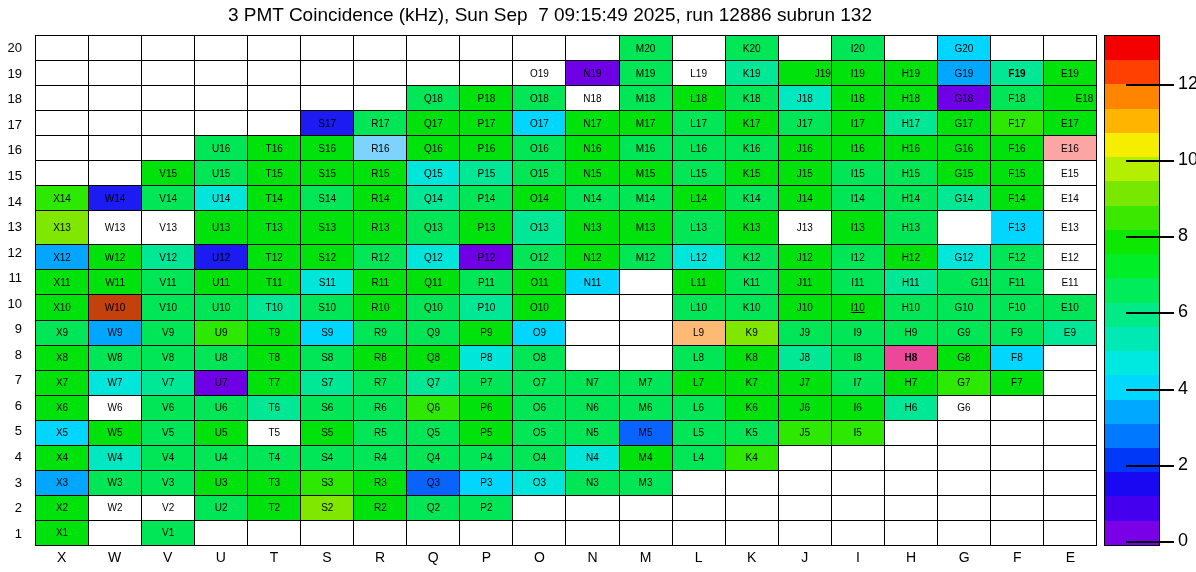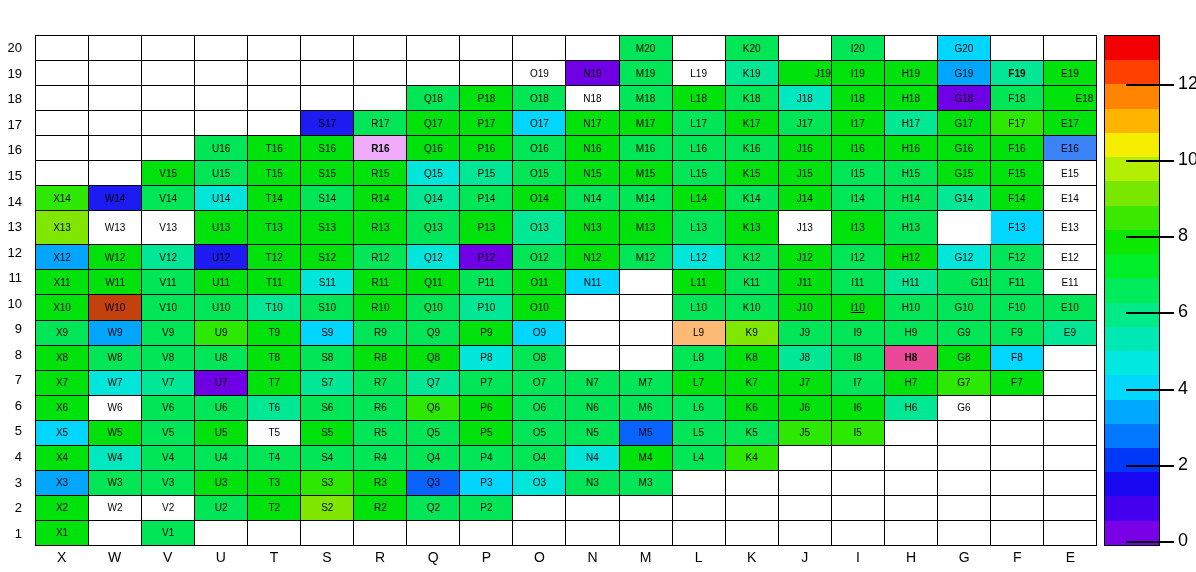--- a/index.html
+++ b/index.html
@@ -22,20 +22,21 @@
   #colorbar{position:absolute;left:1104px;top:35px;width:56px;height:511px;
          border:1px solid #000;box-sizing:border-box;display:flex;flex-direction:column;}
   .cband{flex:1;}
   .cbtick{position:absolute;height:2px;background:#000;left:1126px;width:48px;}
   .cbticklab{position:absolute;left:1178px;font-size:18px;color:#000;transform:translateY(-11px);}
 </style>
 </head>
 <body>
 
 <div id="stage">
+  <div id="chart-title">3 PMT Coincidence (kHz), Sun Sep  7 09:15:49 2025, run 12886 subrun 132</div>
   <div id="y-labels">
       <div class="ylab">20</div>
       <div class="ylab">19</div>
       <div class="ylab">18</div>
       <div class="ylab">17</div>
       <div class="ylab">16</div>
       <div class="ylab">15</div>
       <div class="ylab">14</div>
       <div class="ylab">13</div>
       <div class="ylab">12</div>
@@ -131,34 +132,34 @@
       <div class="cell" style="background: rgb(0, 232, 149);">H17</div>
       <div class="cell" style="background: rgb(0, 226, 12);">G17</div>
       <div class="cell" style="background: rgb(45, 232, 0);">F17</div>
       <div class="cell" style="background: rgb(0, 226, 12);">E17</div>
       <div class="cell"></div>
       <div class="cell"></div>
       <div class="cell"></div>
       <div class="cell" style="background: rgb(0, 230, 86);">U16</div>
       <div class="cell" style="background: rgb(0, 226, 12);">T16</div>
       <div class="cell" style="background: rgb(0, 226, 12);">S16</div>
-      <div class="cell" style="background: #f0abfc; font-weight: bold;">R16</div>
+      <div class="cell" style="background: #7dd3fc;">R16</div>
       <div class="cell" style="background: rgb(0, 226, 12);">Q16</div>
       <div class="cell" style="background: rgb(0, 226, 12);">P16</div>
       <div class="cell" style="background: rgb(0, 230, 86);">O16</div>
       <div class="cell" style="background: rgb(0, 226, 12);">N16</div>
       <div class="cell" style="background: rgb(0, 230, 86);">M16</div>
       <div class="cell" style="background: rgb(0, 230, 86);">L16</div>
       <div class="cell" style="background: rgb(0, 230, 86);">K16</div>
       <div class="cell" style="background: rgb(0, 226, 12);">J16</div>
       <div class="cell" style="background: rgb(0, 226, 12);">I16</div>
       <div class="cell" style="background: rgb(0, 226, 12);">H16</div>
       <div class="cell" style="background: rgb(0, 226, 12);">G16</div>
       <div class="cell" style="background: rgb(0, 226, 12);">F16</div>
-      <div class="cell" style="background: #3b82f6;">E16</div>
+      <div class="cell" style="background: #fca5a5;">E16</div>
       <div class="cell"></div>
       <div class="cell"></div>
       <div class="cell" style="background: rgb(0, 226, 12);">V15</div>
       <div class="cell" style="background: rgb(0, 230, 86);">U15</div>
       <div class="cell" style="background: rgb(0, 226, 12);">T15</div>
       <div class="cell" style="background: rgb(0, 226, 12);">S15</div>
       <div class="cell" style="background: rgb(0, 226, 12);">R15</div>
       <div class="cell" style="background: rgb(0, 230, 218);">Q15</div>
       <div class="cell" style="background: rgb(0, 232, 149);">P15</div>
       <div class="cell" style="background: rgb(0, 230, 86);">O15</div>

